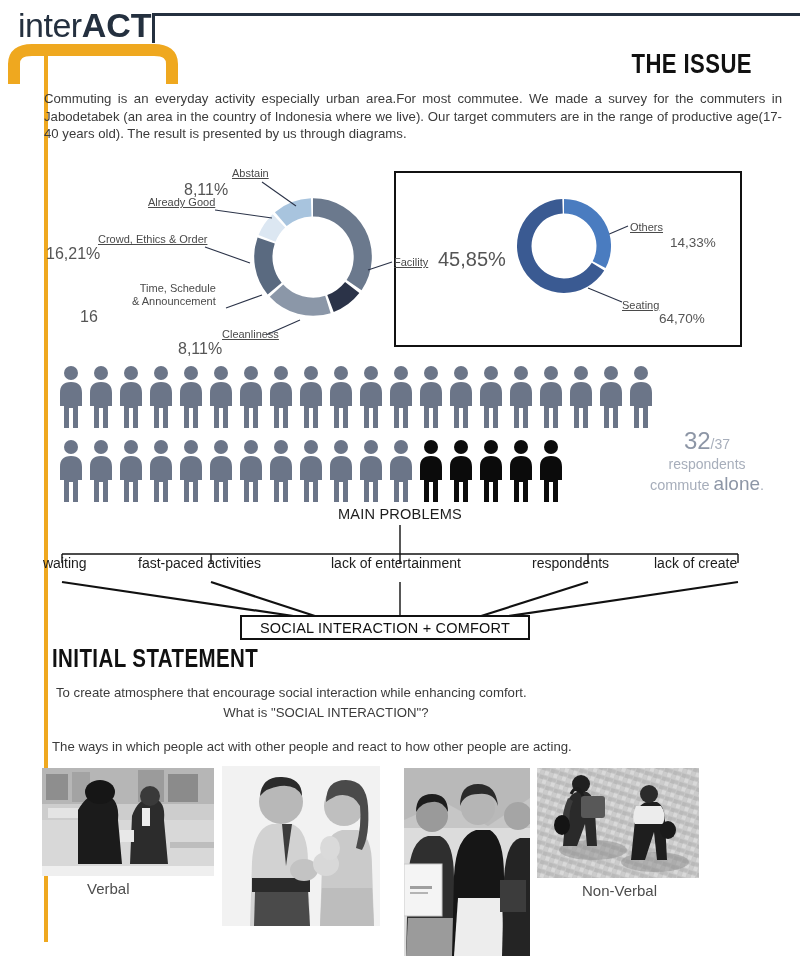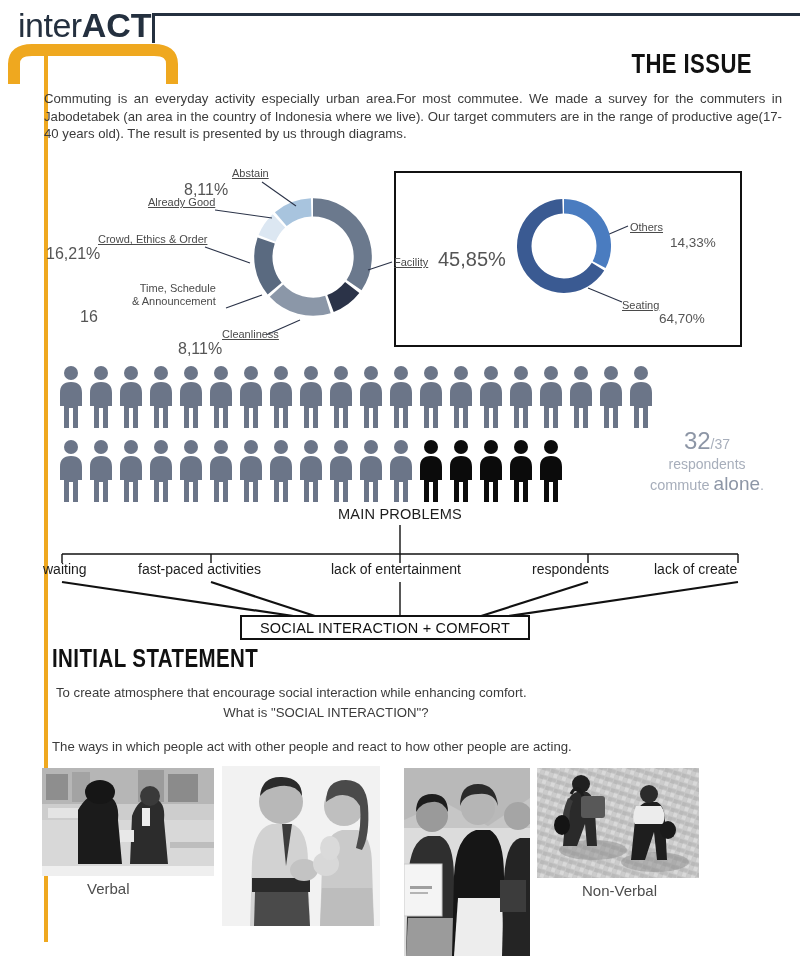--- a/index.html
+++ b/index.html
@@ -163,21 +163,21 @@
     position: absolute; left: 0; top: 0px; width: 800px;
     text-align: center;
     font-size: 15.5px; color: #1d1d1d; font-weight: 300;
     letter-spacing: 0.2px;
     transform: scaleX(0.94);
   }
   .problem-label {
     position: absolute;
     font-size: 14px; color: #1d1d1d; font-weight: 300;
     white-space: nowrap;
-    top: 56px;
+    top: 50px;
   }
   #pl-0 { left: 43px; }
   #pl-1 { left: 138px; }
   #pl-2 { left: 331px; }
   #pl-3 { left: 532px; }
   #pl-4 { left: 654px; }
 
   #social-box {
     position: absolute; left: 240px; top: 110px;
     width: 290px; height: 25px;

